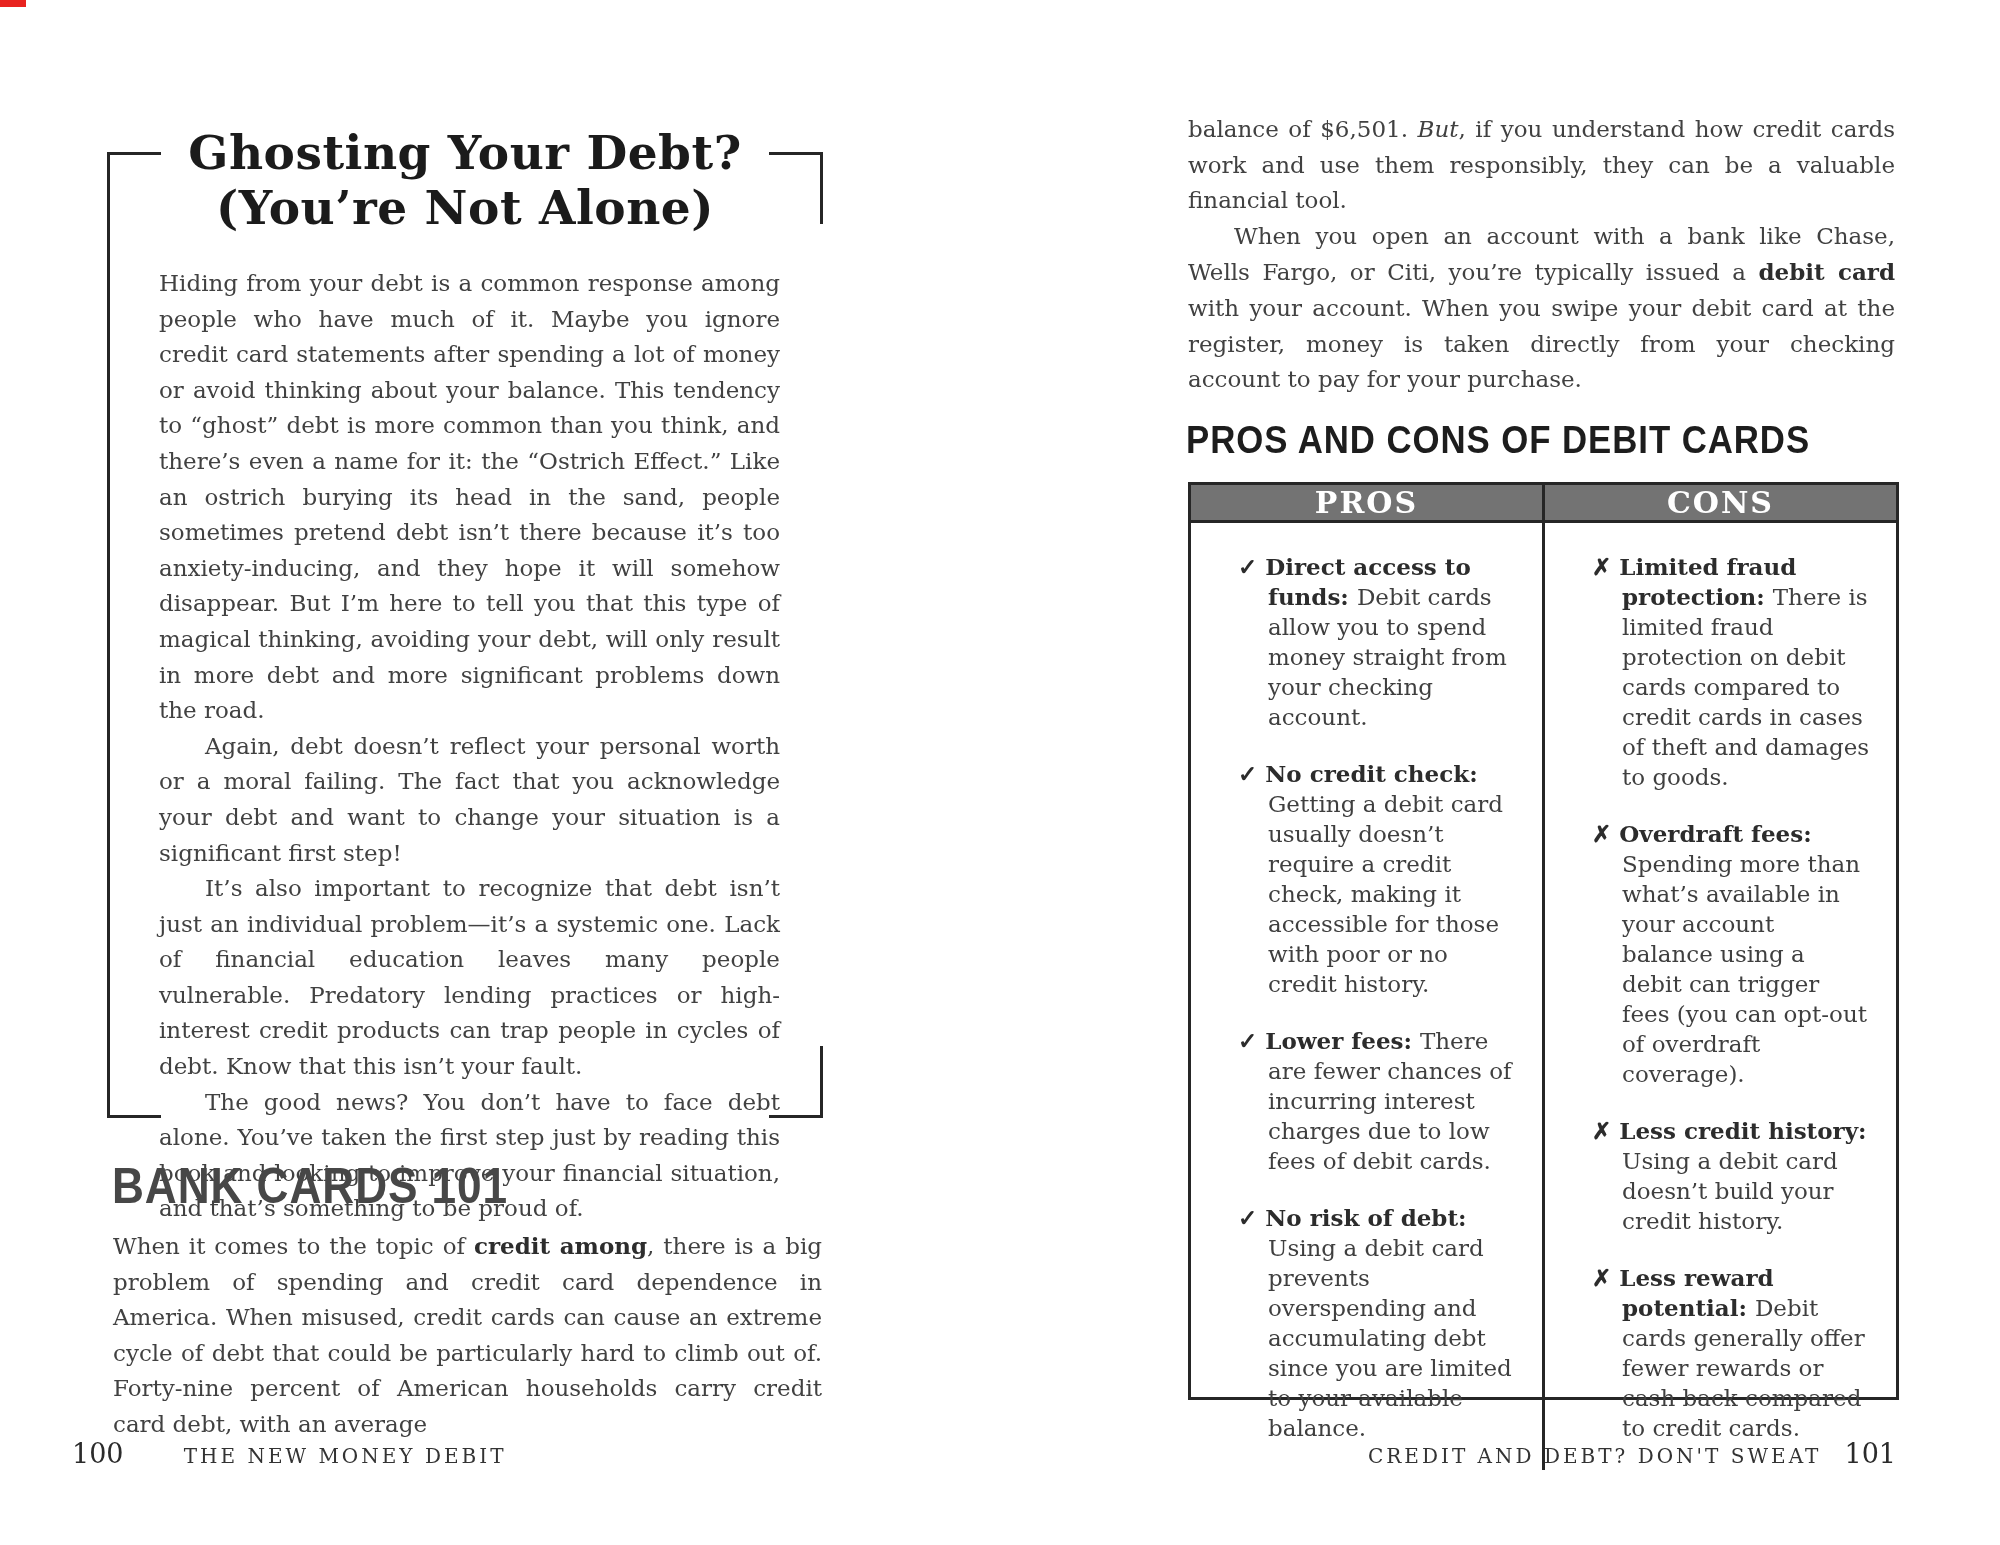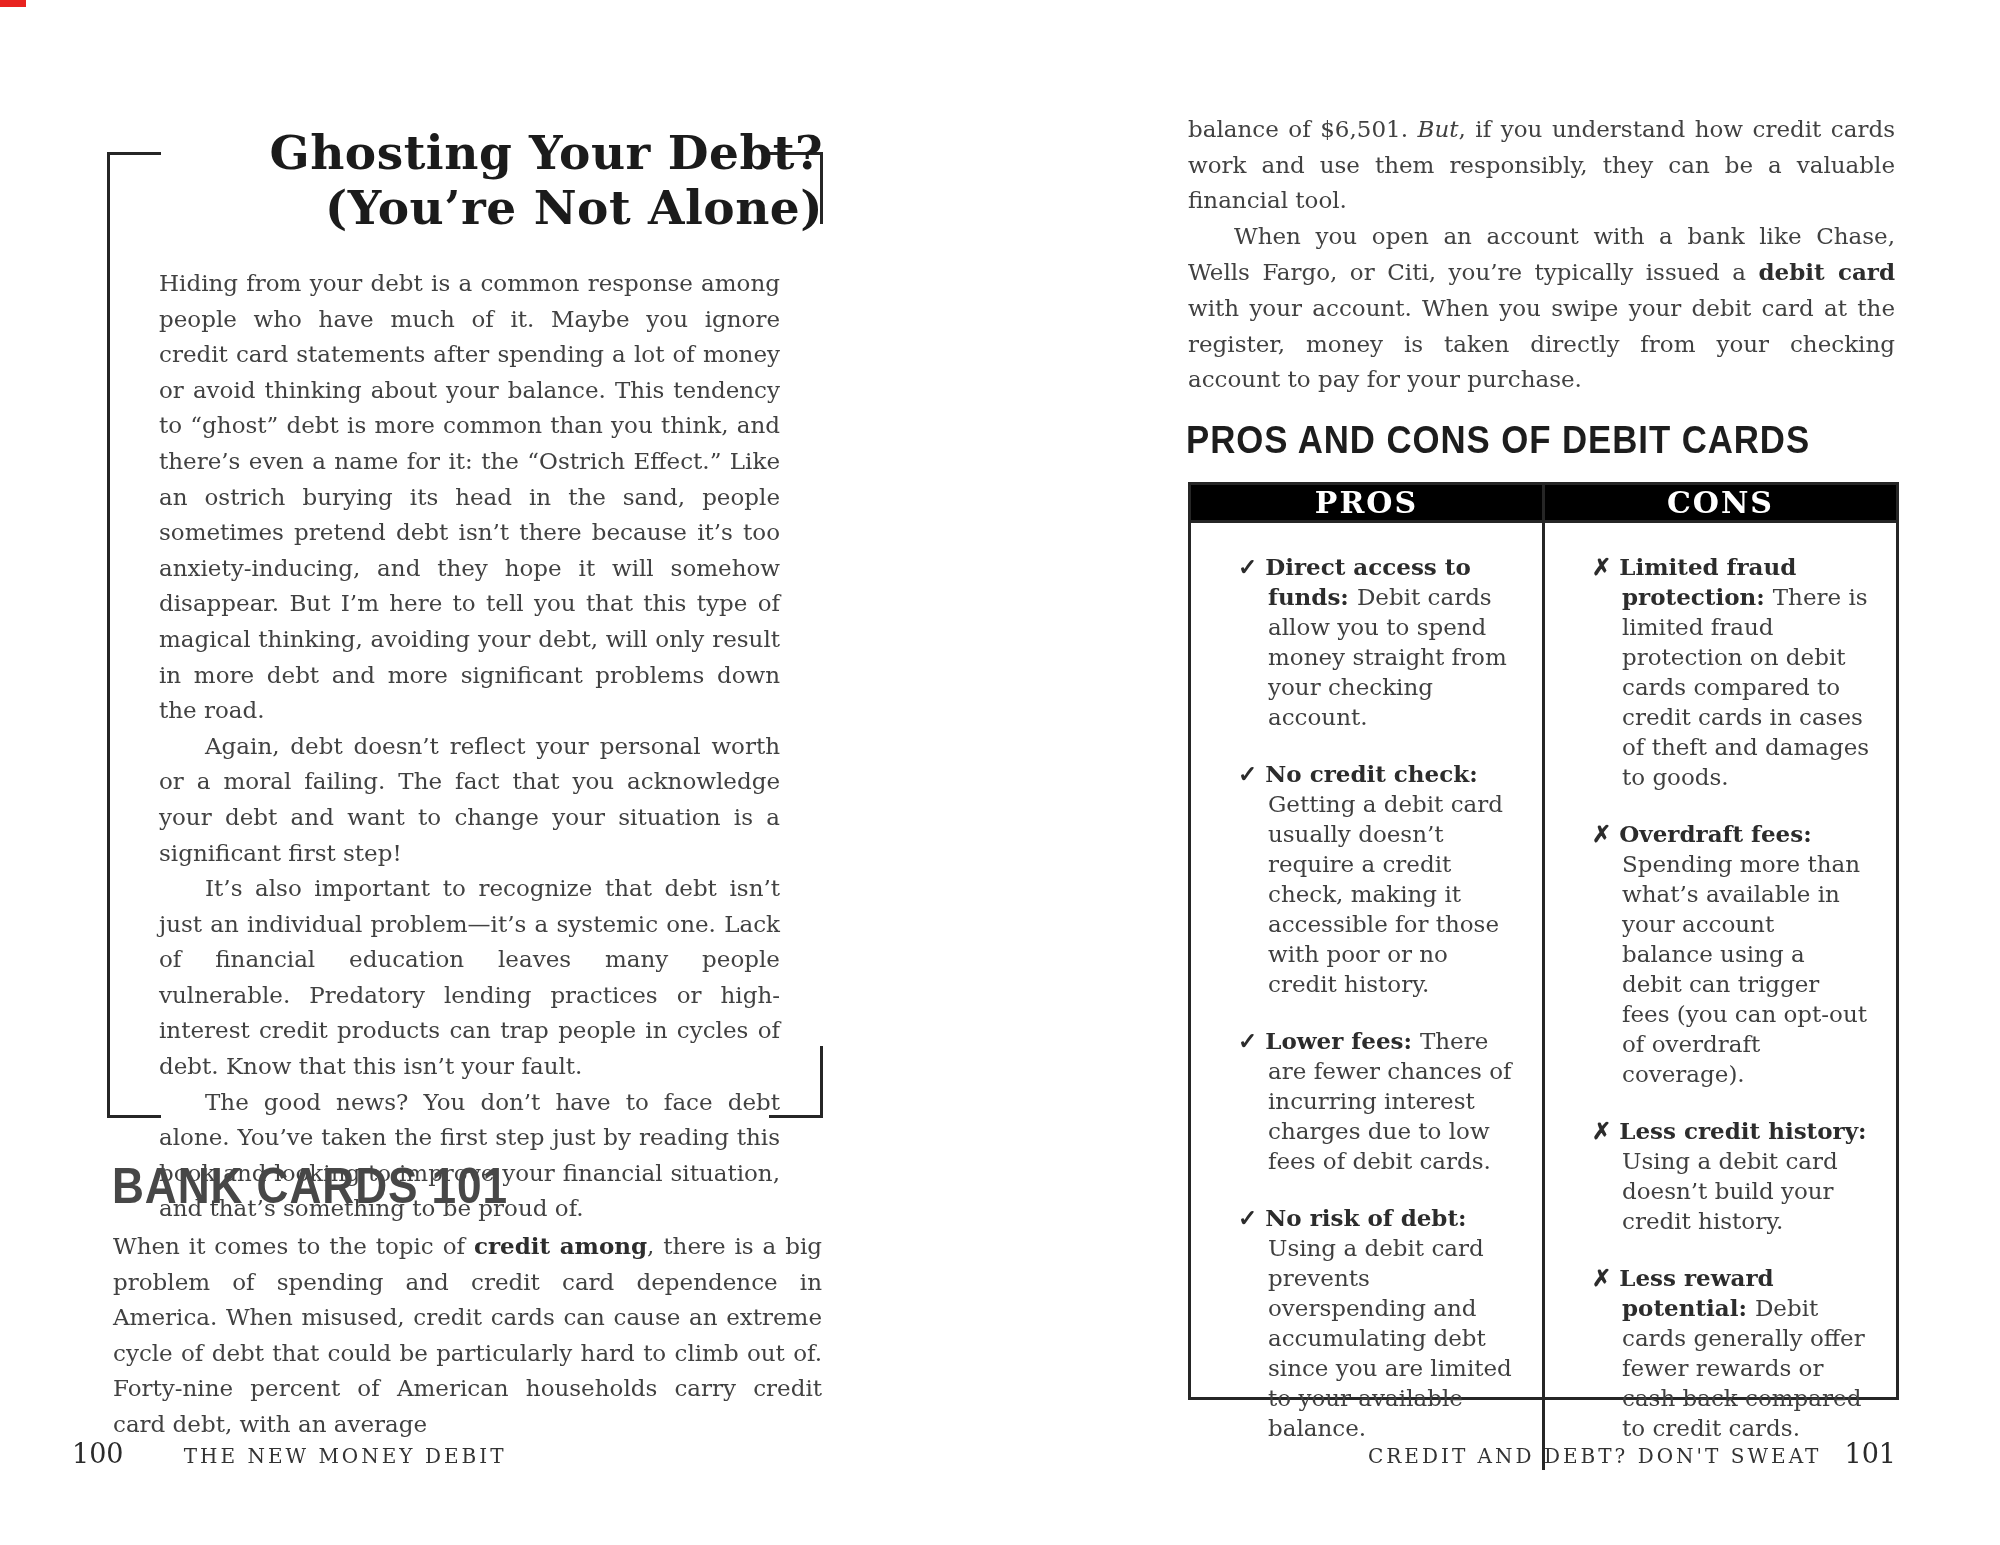--- a/index.html
+++ b/index.html
@@ -20,21 +20,21 @@
   .br { position: absolute; background: #262626; }
   .br-left      { left: 0; top: 0; bottom: 0; width: 3px; }
   .br-top-left  { left: 0; top: 0; width: 54px; height: 3px; }
   .br-bot-left  { left: 0; bottom: 0; width: 54px; height: 3px; }
   .br-corner { position: absolute; background: transparent; width: 54px; height: 72px; }
   .br-top-right { right: 0; top: 0; border-top: 3px solid #262626; border-right: 3px solid #262626; }
   .br-bot-right { right: 0; bottom: 0; border-bottom: 3px solid #262626; border-right: 3px solid #262626; }
 
   .feature-title {
     position: absolute; left: 0; right: 0; top: -27px;
-    text-align: right;
+    text-align: center;
     font-family: "DejaVu Serif", serif;
     font-weight: 700;
     font-size: 47px;
     line-height: 55px;
     color: #1b1b1b;
     letter-spacing: 0.5px;
   }
 
   .feature-body {
     position: absolute; left: 52px; top: 114px; width: 621px;
@@ -159,21 +159,21 @@
 <section>
 
   <div class="right-body">
       <p class="para">balance of $6,501. <i>But</i>, if you understand how credit cards work and use them responsibly, they can be a valuable financial tool.</p>
       <p class="para indent">When you open an account with a bank like Chase, Wells Fargo, or Citi, you’re typically issued a <b>debit card</b> with your account. When you swipe your debit card at the register, money is taken directly from your checking account to pay for your purchase.</p>
     </div>
 
   <h2 class="marker-heading proscons-heading">PROS AND CONS OF DEBIT CARDS</h2>
 
   <div class="pc-table">
-    <div class="pc-head" style="background-color: #000000;">
+    <div class="pc-head" style="background-color: #737373;">
       <div class="pc-head-cell first">PROS</div>
       <div class="pc-head-cell">CONS</div>
     </div>
     <div class="pc-body">
       <div class="pc-cell first">
           <div class="cell-item"><span class="marker">✓ </span><b>Direct access to funds: </b>Debit cards allow you to spend money straight from your checking account.</div>
           <div class="cell-item"><span class="marker">✓ </span><b>No credit check: </b>Getting a debit card usually doesn’t require a credit check, making it accessible for those with poor or no credit history.</div>
           <div class="cell-item"><span class="marker">✓ </span><b>Lower fees: </b>There are fewer chances of incurring interest charges due to low fees of debit cards.</div>
           <div class="cell-item"><span class="marker">✓ </span><b>No risk of debt: </b>Using a debit card prevents overspending and accumulating debt since you are limited to your available balance.</div>
         </div>

